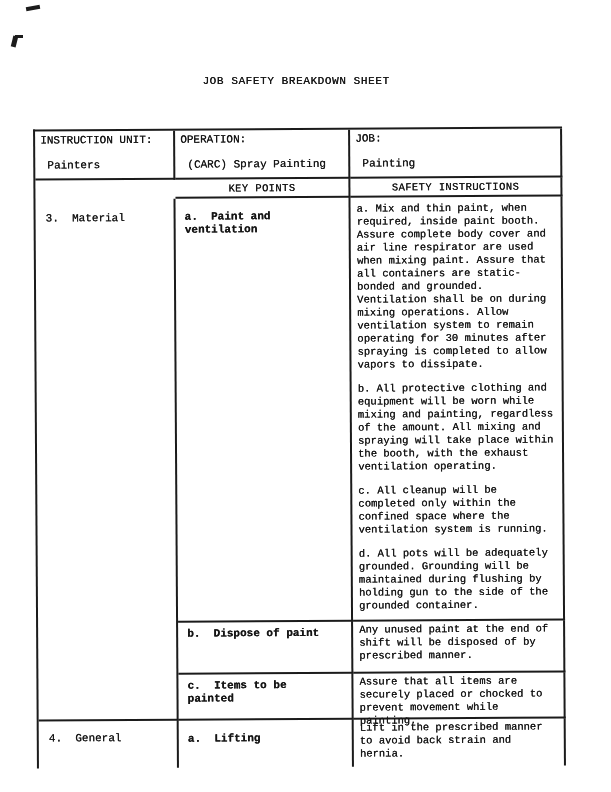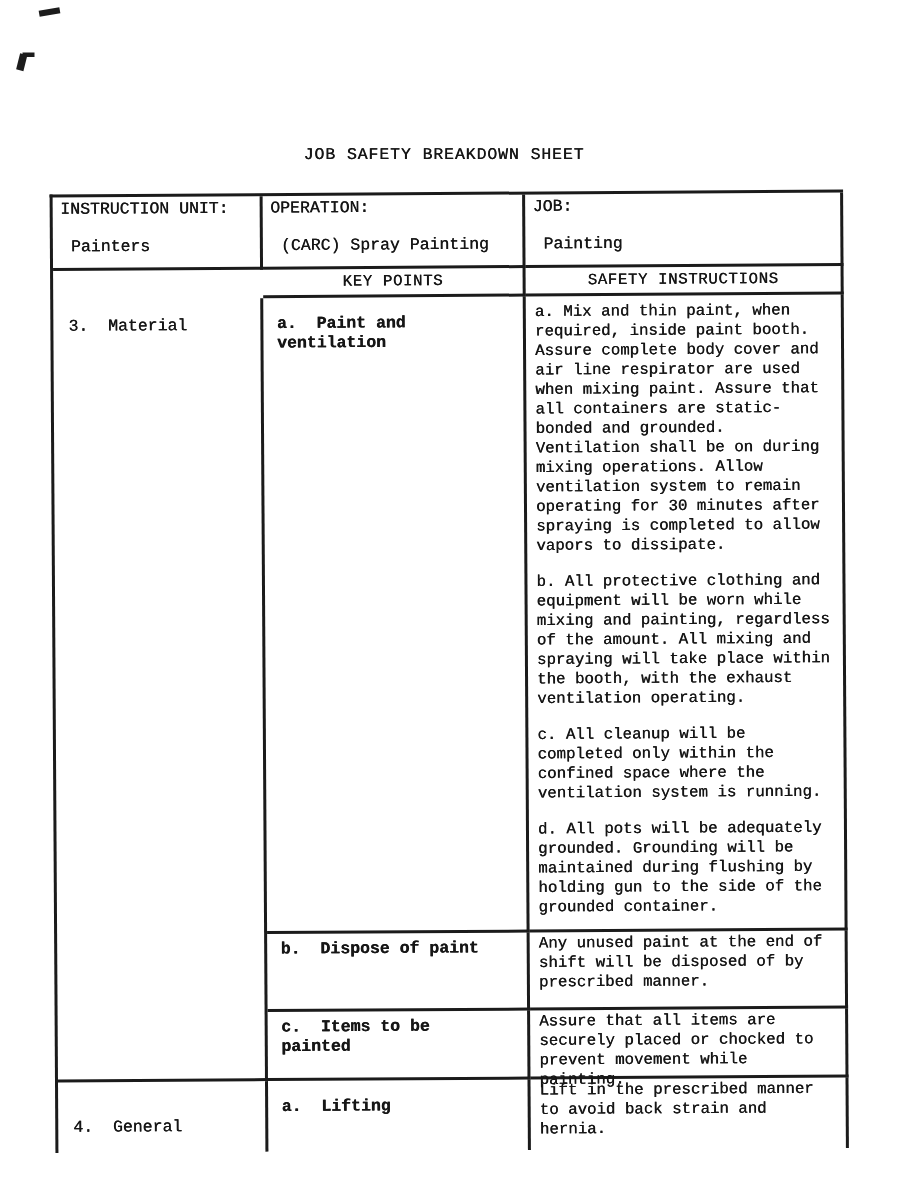--- a/index.html
+++ b/index.html
@@ -8,21 +8,21 @@
     position:relative; width:611px; height:792px; background:#ffffff;
     font-family:"Liberation Mono", monospace; color:#161616; overflow:hidden;
     text-shadow:0.25px 0 0 currentColor;
   }
   .artifact { position:absolute; background:#1c1c1c; }
   .a1 { left:26px; top:6px; width:14px; height:4px; transform:rotate(-10deg); }
   .a2 { left:12px; top:36px; width:5px; height:11px; transform:rotate(14deg); }
   .a3 { left:15px; top:35px; width:8px; height:3px; }
 
   .doc-title {
-    position:absolute; top:98px; left:0; width:592px; text-align:center;
+    position:absolute; top:75px; left:0; width:592px; text-align:center;
     font-size:11px; line-height:13px; letter-spacing:0.6px;
   }
 
   .jstable {
     position:absolute; left:35px; top:128px;
     display:grid;
     grid-template-columns:140px 175px 212px;
     grid-template-rows:49px 19px 424px 52px 46px 47px;
     border-top:2px solid #1b1b1b; border-left:2px solid #1b1b1b;
     transform:rotate(-0.35deg);
@@ -35,21 +35,21 @@
 
   .chcell { text-align:center; font-size:10.5px; letter-spacing:0.4px; padding-top:3px; }
 
   .step-cell { white-space:pre-wrap; padding:13px 4px 0 10px; line-height:13px; }
   .kp { font-weight:bold; white-space:pre-wrap; padding:11px 4px 0 9px; line-height:13px; }
   .ins { font-size:10.5px; line-height:13px; padding:5px 3px 0 6px; }
   .ins p { margin:0 0 11px 0; }
 
   .pt5  { padding-top:5px; }
   .pt12 { padding-top:12px; }
-  .pt17 { padding-top:25px; }
+  .pt17 { padding-top:11px; }
   .tight { padding-top:2px; }
 
   .pagenum { position:absolute; left:341px; top:802px; font-size:15px; font-weight:bold; }
 </style>
 </head>
 <body>
 
 <div class="page">
 
   <div class="artifact a1"></div>

